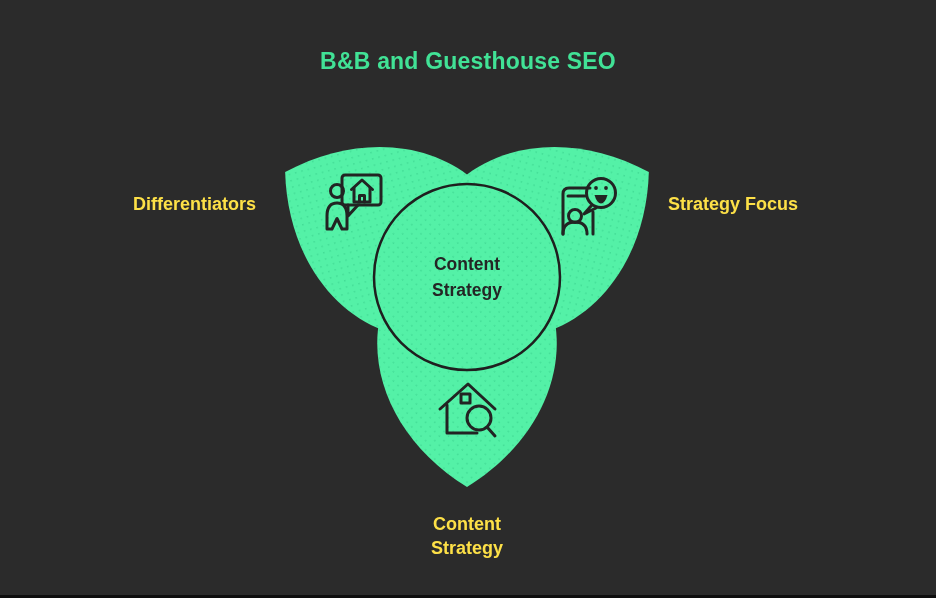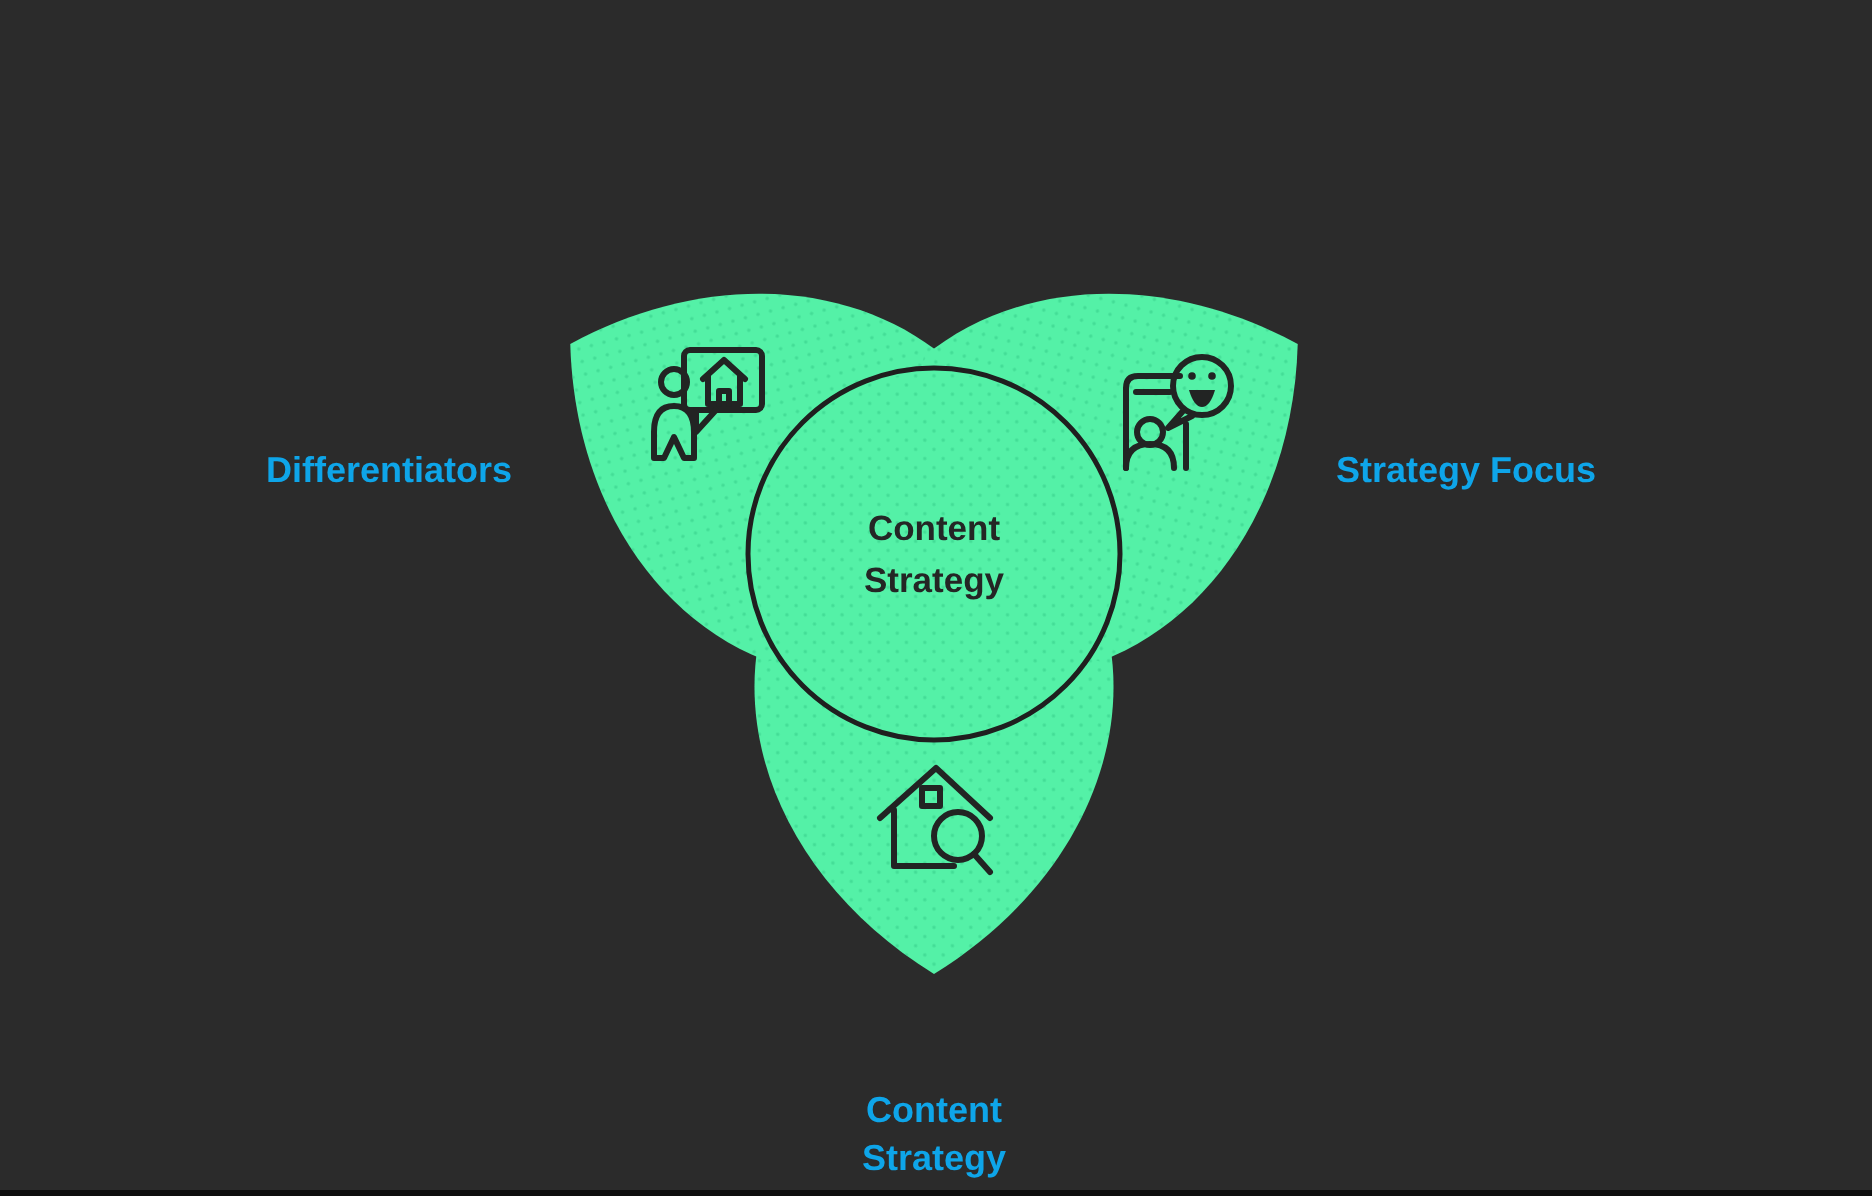--- a/index.html
+++ b/index.html
@@ -41,45 +41,45 @@
     position:absolute;
     left:377px; top:251px; width:180px;
     text-align:center;
     color:#242625;
     font-size:17.5px;
     font-weight:700;
     line-height:26px;
   }
   .petal-label{
     position:absolute;
-    color:#0ea5e9;
+    color:#fde047;
     font-size:18px;
     font-weight:700;
     white-space:nowrap;
-    margin-top:31px;
   }
   .label-left{ left:133px; top:194px; }
   .label-right{ left:668px; top:194px; }
   .label-bottom{
     left:367px; top:512px; width:200px;
     text-align:center;
     line-height:24px;
     white-space:normal;
   }
   .bottom-bar{
     position:absolute;
     left:0; right:0; bottom:0; height:3px;
     background:#0e0e0e;
   }
 </style>
 </head>
 <body>
 
 <div class="canvas">
 
+  <h1 class="title">B&amp;B and Guesthouse SEO</h1>
 
   <svg class="trefoil-svg" width="936" height="598" viewBox="0 0 936 598">
     <defs>
       <path id="petal" d="M -88 45 C -98 105 -65 170 0 210 C 65 170 98 105 88 45 Q 0 -40 -88 45 Z"></path>
       <pattern id="dots" width="6.5" height="6.5" patternUnits="userSpaceOnUse" patternTransform="rotate(45)">
         <circle cx="2" cy="2" r="0.9" fill="#2ec583" opacity="0.45"></circle>
       </pattern>
     </defs>
     <g transform="translate(467,277)">
       <g>

